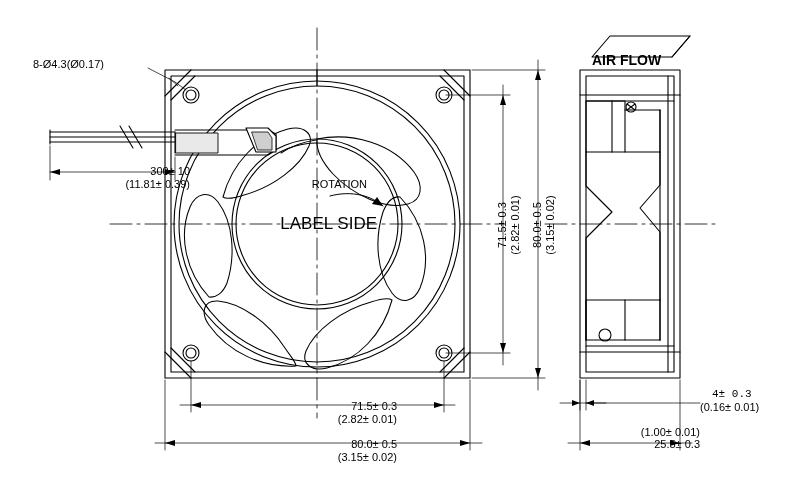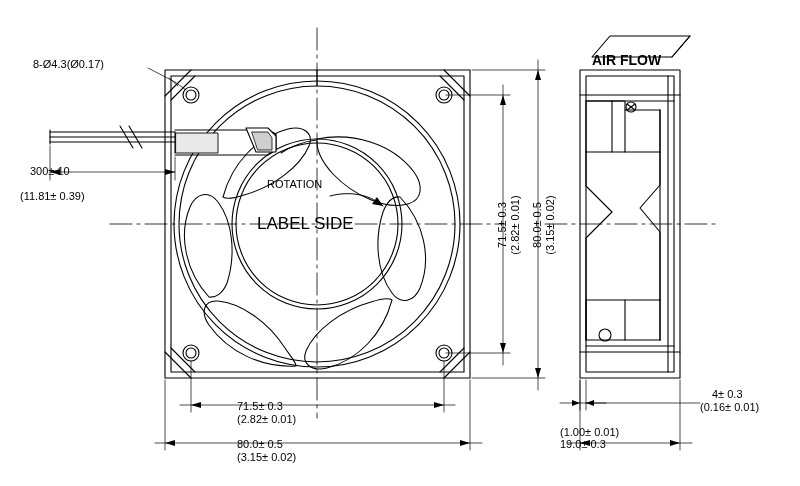--- a/index.html
+++ b/index.html
@@ -23,21 +23,21 @@
     height: 486px;
   }
   .lbl {
     position: absolute;
     font-family: "Liberation Sans", sans-serif;
     font-size: 11px;
     line-height: 13px;
     color: #000;
     white-space: pre;
   }
-  .lbl.center { text-align: left; }
+  .lbl.center { text-align: right; }
   .lbl.vert {
     transform-origin: 0 0;
     transform: rotate(-90deg);
     text-align: center;
   }
   .lbl.big {
     font-size: 14px;
     font-weight: bold;
   }
   .lbl.med {
@@ -207,36 +207,36 @@
 
       <path d="M330,196 C352,190 372,196 383,206" stroke-width="1"></path>
       <path d="M383,206 L372,204 L377,197 Z" fill="#000" stroke="none"></path>
     </g>
   </g>
 </svg>
 
 <div class="lbl" style="left:33px; top:58px;">8-Ø4.3(Ø0.17)</div>
 
 <div class="lbl center" style="left:30px; top:165px; width:160px;">300± 10</div>
-<div class="lbl center" style="left:20px; top:178px; width:160px;margin-top:12px;">(11.81± 0.39)</div>
+<div class="lbl center" style="left:30px; top:178px; width:160px;">(11.81± 0.39)</div>
 
 <div class="lbl center" style="left:267px; top:178px; width:100px;">ROTATION</div>
 <div class="lbl center med" style="left:257px; top:217px; width:120px;">LABEL SIDE</div>
 
 <div class="lbl big" style="left:592px; top:18px;margin-top:36px;">AIR FLOW</div>
 
 <div class="lbl center" style="left:237px; top:400px; width:160px;">71.5± 0.3</div>
 <div class="lbl center" style="left:237px; top:413px; width:160px;">(2.82± 0.01)</div>
 
 <div class="lbl center" style="left:237px; top:438px; width:160px;">80.0± 0.5</div>
 <div class="lbl center" style="left:237px; top:451px; width:160px;">(3.15± 0.02)</div>
 
 <div class="lbl vert" style="left:496px; top:290px; width:130px;">71.5± 0.3</div>
 <div class="lbl vert" style="left:509px; top:290px; width:130px;">(2.82± 0.01)</div>
 
 <div class="lbl vert" style="left:531px; top:290px; width:130px;">80.0± 0.5</div>
 <div class="lbl vert" style="left:544px; top:290px; width:130px;">(3.15± 0.02)</div>
 
-<div class="lbl" style="left:712px; top:388px;">4± 0.3</div>
+<div class="lbl" style="left:712px; top:388px;font-family:Liberation Mono, monospace;">4± 0.3</div>
 <div class="lbl" style="left:700px; top:401px;text-align:right;">(0.16± 0.01)</div>
 
-<div class="lbl center" style="left:560px; top:438px; width:140px;">19.0± 0.3</div>
+<div class="lbl center" style="left:560px; top:438px; width:140px;">25.5± 0.3</div>
 <div class="lbl center" style="left:560px; top:426px; width:140px;">(1.00± 0.01)</div>
 
 </body></html>

